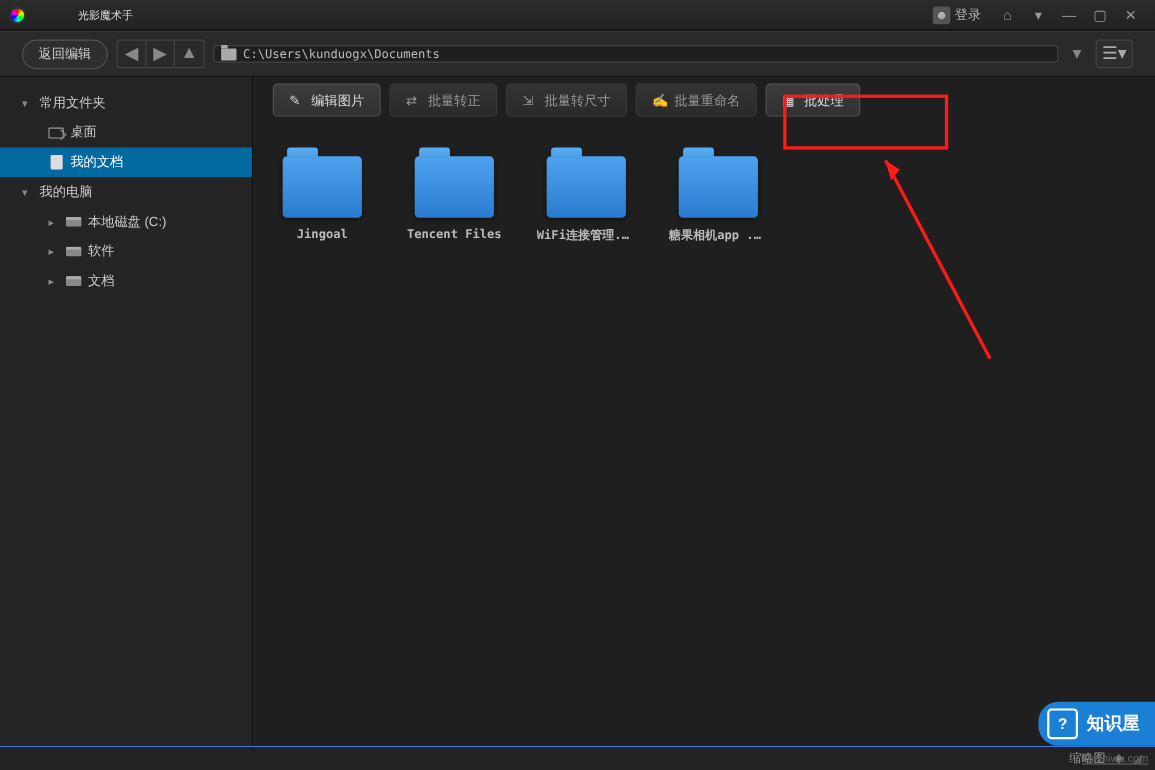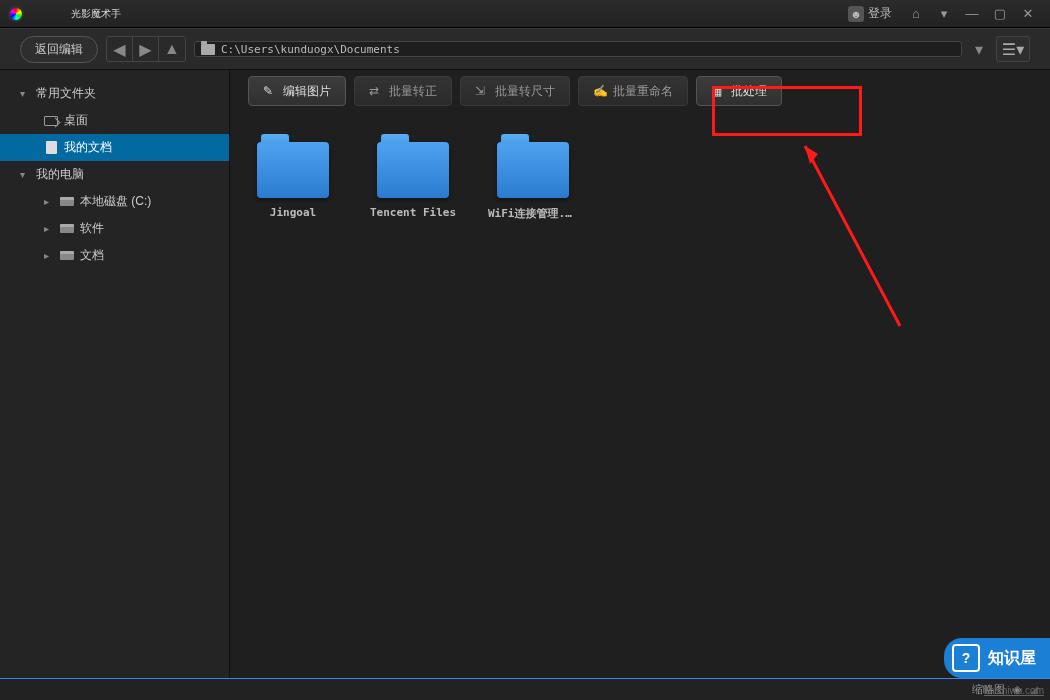--- a/index.html
+++ b/index.html
@@ -169,20 +169,24 @@
         <div class="file-label">Jingoal</div>
       </div>
       <div class="file-item">
         <div class="folder-big"></div>
         <div class="file-label">Tencent Files</div>
       </div>
       <div class="file-item">
         <div class="folder-big"></div>
         <div class="file-label">WiFi连接管理...</div>
       </div>
+      <div class="file-item">
+        <div class="folder-big"></div>
+        <div class="file-label">糖果相机app ...</div>
+      </div>
     </div>
 
     <div class="highlight-box" style="left:482px; top:16px; width:150px; height:50px;"></div>
     <svg class="arrow-line" style="left:560px; top:66px; width:120px; height:200px;">
       <line x1="110" y1="190" x2="15" y2="10" stroke="#ff1a1a" stroke-width="3"></line>
       <polygon points="15,10 28,18 20,28" fill="#ff1a1a"></polygon>
     </svg>
   </div>
 </div>
 

